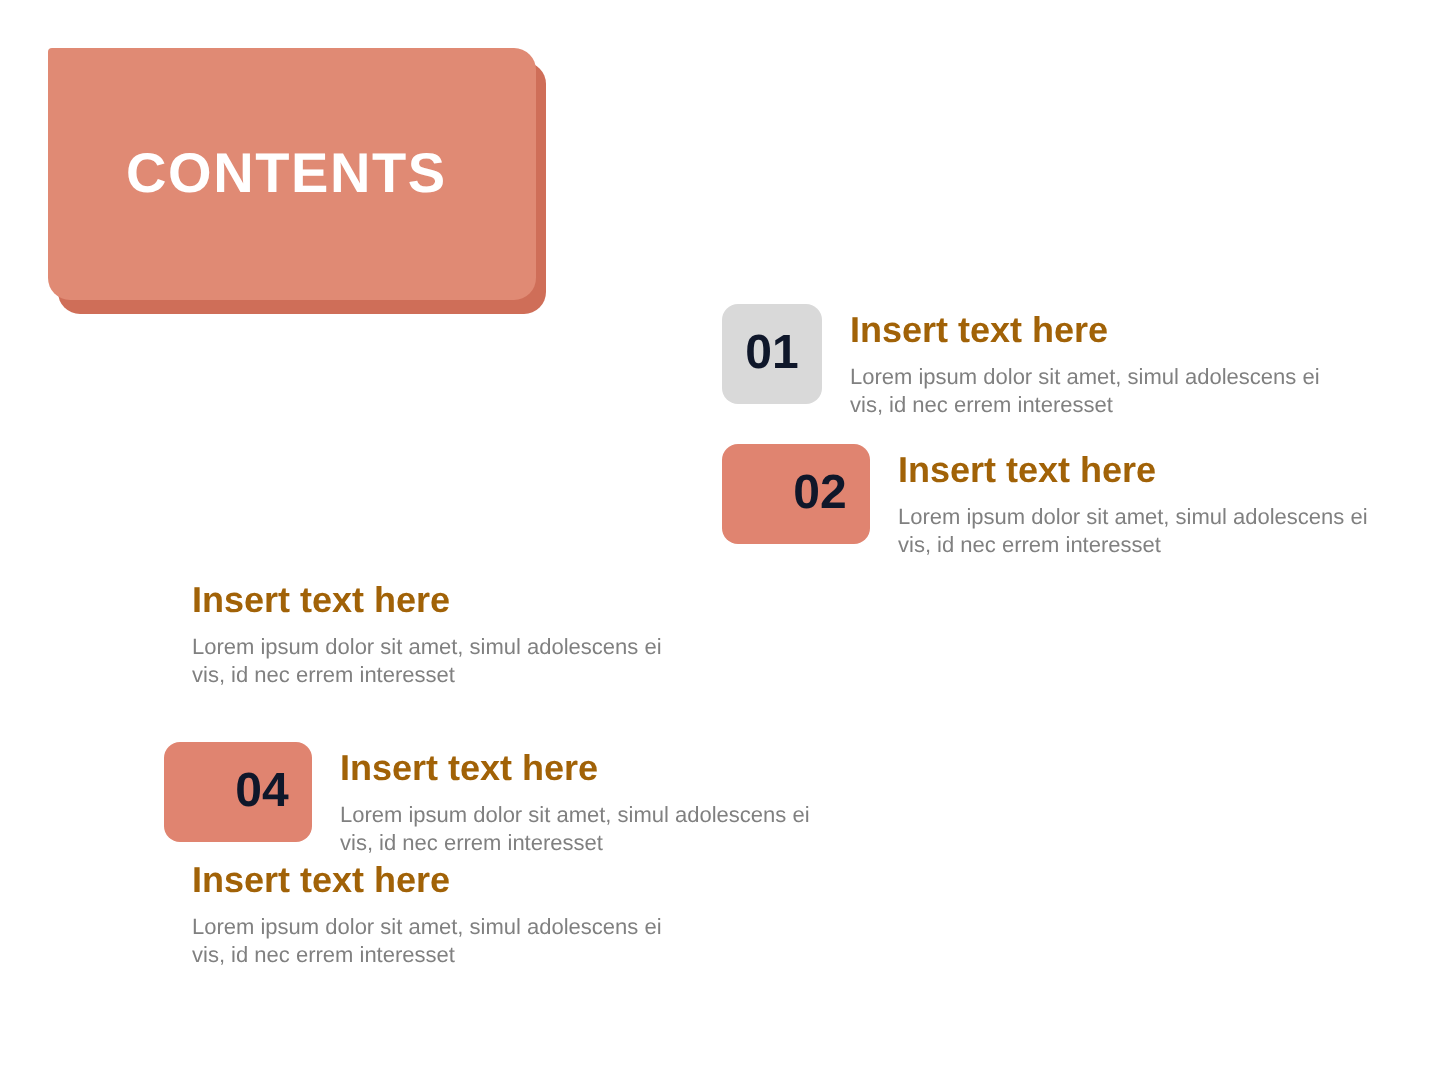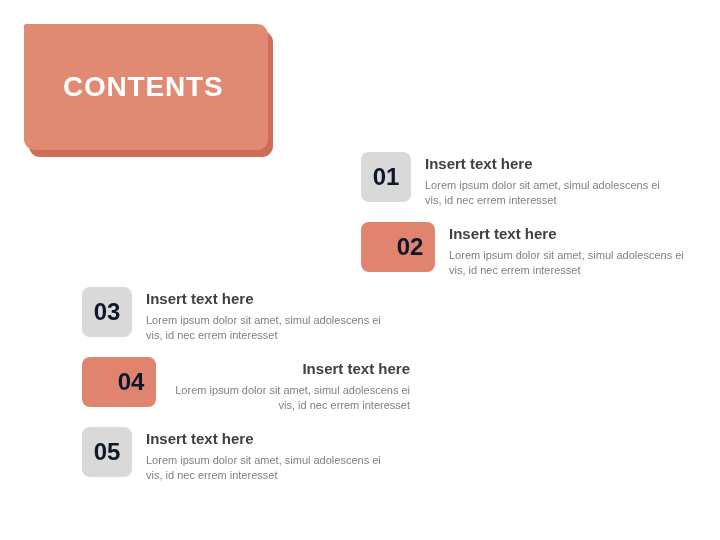--- a/index.html
+++ b/index.html
@@ -81,40 +81,40 @@
     line-height: 1;
   }
   .badge.gray   { background: #d9d9d9; }
   .badge.accent { background: #e08470; padding-left: 24px; }
 
   .item-text {
     margin-left: 14px;
     padding-top: 3px;
   }
   .item-title {
-    color: #404040;
-    font-size: 15px;
+    color: #a16207;
+    font-size: 18px;
     font-weight: bold;
     line-height: 1.2;
     margin-bottom: 5px;
   }
   .item-body {
     color: #808080;
     font-size: 11px;
     line-height: 1.32;
     width: 240px;
   }
 
   
   #item-01 { left: 361px; top: 152px; }
   #item-02 { left: 361px; top: 222px; }
 
   
   #item-03 { left: 82px; top: 287px; }
-  #item-04 { left: 82px; top: 357px; text-align: right; }
+  #item-04 { left: 82px; top: 371px; }
   #item-05 { left: 82px; top: 427px; }
 </style>
 </head>
 <body>
 
 <div id="slide">
 
   <div class="contents-block">
     <div class="contents-shadow"></div>
     <div class="contents-face">
@@ -136,42 +136,36 @@
     <div class="badge accent">
       <span>02</span>
     </div>
     <div class="item-text">
       <div class="item-title">Insert text here</div>
       <div class="item-body">Lorem ipsum dolor sit amet, simul adolescens ei vis, id nec errem interesset</div>
     </div>
   </div>
 
   <div class="item" id="item-03">
-    <div class="badge gray">
-      <span>03</span>
-    </div>
     <div class="item-text">
       <div class="item-title">Insert text here</div>
       <div class="item-body">Lorem ipsum dolor sit amet, simul adolescens ei vis, id nec errem interesset</div>
     </div>
   </div>
 
   <div class="item" id="item-04">
     <div class="badge accent">
       <span>04</span>
     </div>
     <div class="item-text">
       <div class="item-title">Insert text here</div>
       <div class="item-body">Lorem ipsum dolor sit amet, simul adolescens ei vis, id nec errem interesset</div>
     </div>
   </div>
 
   <div class="item" id="item-05">
-    <div class="badge gray">
-      <span>05</span>
-    </div>
     <div class="item-text">
       <div class="item-title">Insert text here</div>
       <div class="item-body">Lorem ipsum dolor sit amet, simul adolescens ei vis, id nec errem interesset</div>
     </div>
   </div>
 
 </div>
 
 </body></html>

